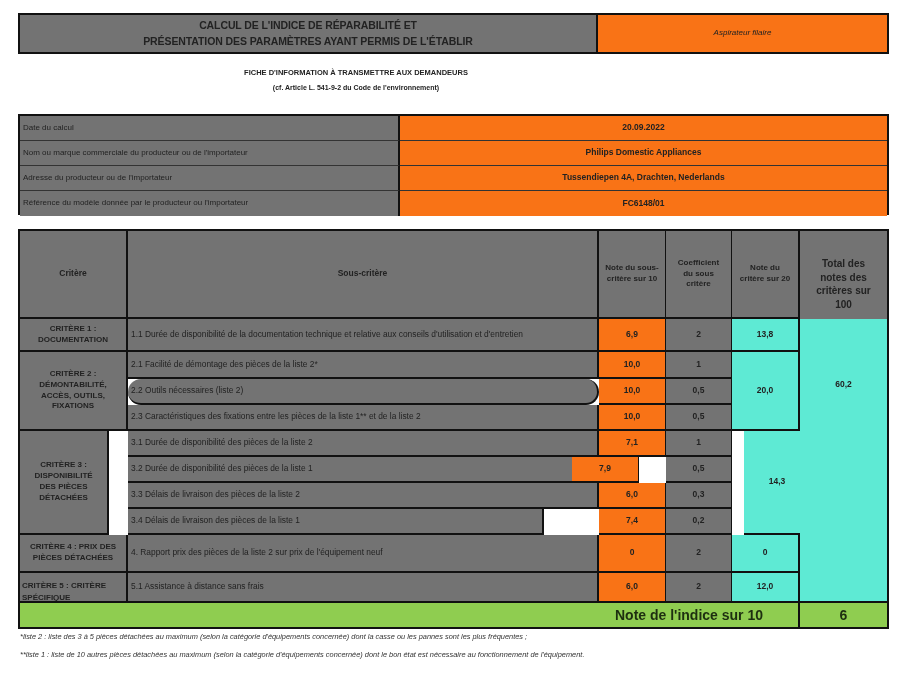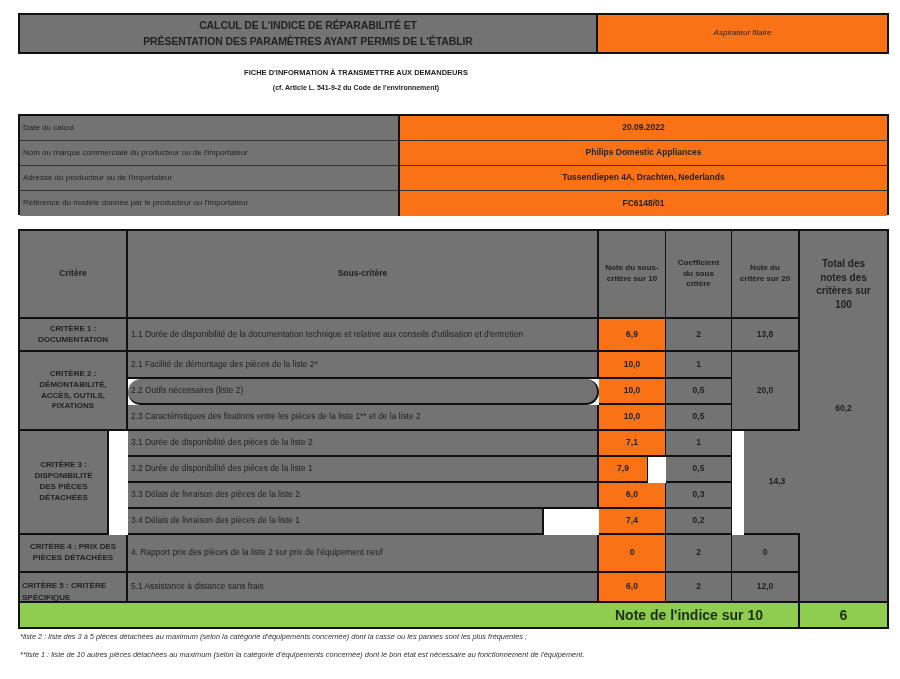--- a/index.html
+++ b/index.html
@@ -9,21 +9,21 @@
   }
   .abs { position: absolute; box-sizing: border-box; }
   .cell {
     position: absolute; box-sizing: border-box;
     display: flex; align-items: center; justify-content: center;
     text-align: center; font-size: 9px; line-height: 1.35; overflow: hidden;
   }
   .left { justify-content: flex-start; text-align: left; padding-left: 3px; }
   .gray { background: #737373; }
   .white { background: #f97316; }
-  .lgreen { background: #737373; }
+  .lgreen { background: #5eead4; }
 
   
   #title-box { left: 18px; top: 13px; width: 871px; height: 41px; border: 2px solid #111; }
   #title-left { left: 0; top: 0; width: 578px; height: 37px; border-right: 2px solid #111;
     font-size: 10.5px; font-weight: bold; letter-spacing: -0.1px; flex-direction: column; line-height: 1.5; }
   #title-right { left: 578px; top: 0; width: 289px; height: 37px; font-size: 8px; font-style: italic; }
 
   .subtitle { left: 156px; width: 400px; text-align: center; font-size: 7.5px; font-weight: bold; }
 
   
@@ -107,21 +107,21 @@
   <div class="cell white num" style="left:579px;top:174px;width:67px;height:26px;border-right:1px solid #111;border-bottom:2px solid #111;">10,0</div>
   <div class="cell gray num" style="left:646px;top:174px;width:66px;height:26px;border-right:1px solid #111;border-bottom:2px solid #111;">0,5</div>
 
   <div class="cell lgreen num" style="left:712px;top:121px;width:68px;height:79px;border-right:2px solid #111;border-bottom:2px solid #111;">20,0</div>
 
   <div class="cell left gray" style="left:108px;top:200px;width:471px;height:26px;border-right:2px solid #111;border-bottom:2px solid #111;font-size:8.4px;">3.1 Durée de disponibilité des pièces de la liste 2</div>
   <div class="cell white num" style="left:579px;top:200px;width:67px;height:26px;border-right:1px solid #111;border-bottom:2px solid #111;">7,1</div>
   <div class="cell gray num" style="left:646px;top:200px;width:66px;height:26px;border-right:1px solid #111;border-bottom:2px solid #111;">1</div>
 
   <div class="cell left gray" style="left:108px;top:226px;width:471px;height:26px;border-right:2px solid #111;border-bottom:2px solid #111;font-size:8.4px;">3.2 Durée de disponibilité des pièces de la liste 1</div>
-  <div class="cell white num" style="left:579px;top:226px;width:49px;height:26px;border-right:1px solid #111;border-bottom:2px solid #111;">7,9</div>
+  <div class="cell white num" style="left:552px;top:226px;width:67px;height:26px;border-right:1px solid #111;border-bottom:2px solid #111;">7,9</div>
   <div class="cell gray num" style="left:646px;top:226px;width:66px;height:26px;border-right:1px solid #111;border-bottom:2px solid #111;">0,5</div>
 
   <div class="cell left gray" style="left:108px;top:252px;width:471px;height:26px;border-right:2px solid #111;border-bottom:2px solid #111;font-size:8.4px;">3.3 Délais de livraison des pièces de la liste 2</div>
   <div class="cell white num" style="left:579px;top:252px;width:67px;height:26px;border-right:1px solid #111;border-bottom:2px solid #111;">6,0</div>
   <div class="cell gray num" style="left:646px;top:252px;width:66px;height:26px;border-right:1px solid #111;border-bottom:2px solid #111;">0,3</div>
 
   <div class="cell left gray" style="left:108px;top:278px;width:416px;height:26px;border-right:2px solid #111;border-bottom:2px solid #111;font-size:8.4px;">3.4 Délais de livraison des pièces de la liste 1</div>
   <div class="cell white num" style="left:579px;top:278px;width:67px;height:26px;border-right:1px solid #111;border-bottom:2px solid #111;">7,4</div>
   <div class="cell gray num" style="left:646px;top:278px;width:66px;height:26px;border-right:1px solid #111;border-bottom:2px solid #111;">0,2</div>
 
@@ -130,21 +130,21 @@
   <div class="cell left gray" style="left:108px;top:304px;width:471px;height:38px;border-right:2px solid #111;border-bottom:2px solid #111;font-size:8.4px;">4. Rapport prix des pièces de la liste 2 sur prix de l'équipement neuf</div>
   <div class="cell white num" style="left:579px;top:304px;width:67px;height:38px;border-right:1px solid #111;border-bottom:2px solid #111;">0</div>
   <div class="cell gray num" style="left:646px;top:304px;width:66px;height:38px;border-right:1px solid #111;border-bottom:2px solid #111;">2</div>
   <div class="cell lgreen num" style="left:712px;top:304px;width:68px;height:38px;border-right:2px solid #111;border-bottom:2px solid #111;">0</div>
 
   <div class="cell left gray" style="left:108px;top:342px;width:471px;height:28px;border-right:2px solid #111;font-size:8.4px;">5.1 Assistance à distance sans frais</div>
   <div class="cell white num" style="left:579px;top:342px;width:67px;height:28px;border-right:1px solid #111;">6,0</div>
   <div class="cell gray num" style="left:646px;top:342px;width:66px;height:28px;border-right:1px solid #111;">2</div>
   <div class="cell lgreen num" style="left:712px;top:342px;width:68px;height:28px;border-right:2px solid #111;">12,0</div>
 
-  <div class="cell lgreen num" style="left:780px;top:88px;width:87px;height:282px;align-items:flex-start;padding-top:84px;">60,2</div>
+  <div class="cell lgreen num" style="left:780px;top:88px;width:87px;height:282px;align-items:flex-start;padding-top:60px;">60,2</div>
 
   <div id="total-row" class="abs" style="left:0;top:370px;width:867px;height:26px;border-top:2px solid #111;">
     <div class="cell total-lbl" style="left:560px;top:0;width:220px;height:24px;border-right:2px solid #111;justify-content:center;">Note de l'indice sur 10</div>
     <div class="cell total-lbl" style="left:780px;top:0;width:87px;height:24px;">6</div>
   </div>
 </div>
 
 <div class="abs footnote" style="top:632px;">*liste 2 : liste des 3 à 5 pièces détachées au maximum (selon la catégorie d'équipements concernée) dont la casse ou les pannes sont les plus fréquentes ;</div>
 <div class="abs footnote" style="top:650px;">**liste 1 : liste de 10 autres pièces détachées au maximum (selon la catégorie d'équipements concernée) dont le bon état est nécessaire au fonctionnement de l'équipement.</div>
 

